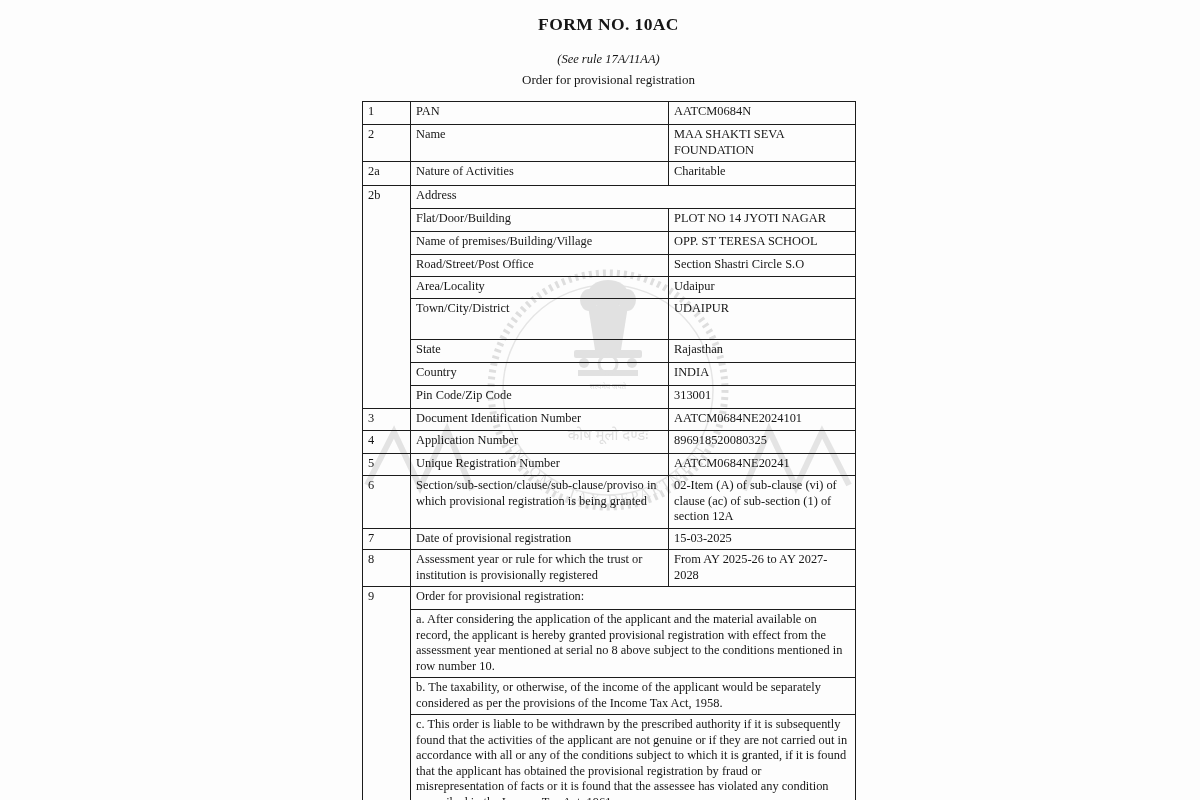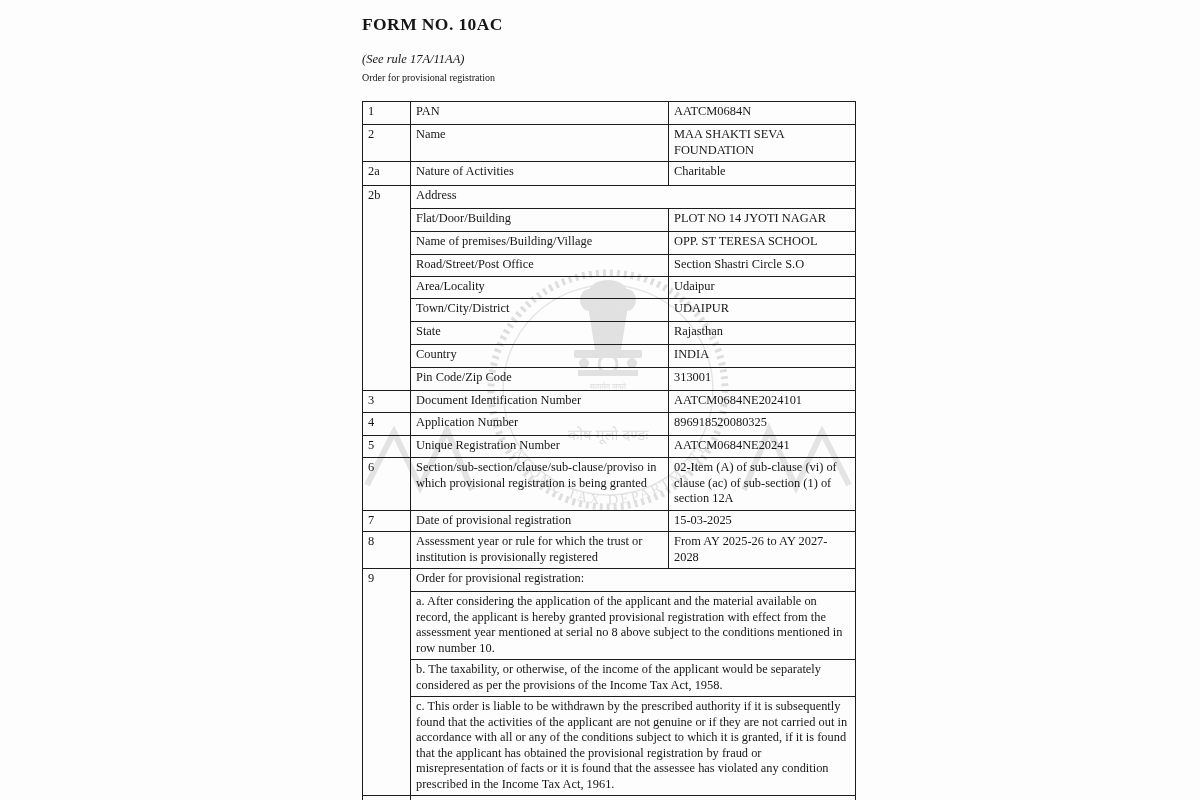--- a/index.html
+++ b/index.html
@@ -1,23 +1,23 @@
 <!DOCTYPE html>
 <html><head>
 <meta charset="utf-8">
 <style>
   html,body { margin:0; padding:0; background:#ffffff; }
   .canvas {
     position:relative; width:1200px; height:800px; overflow:hidden;
     background:#fdfdfd; font-family:"Liberation Serif", serif; color:#161616;
   }
-  .doc-header { position:absolute; left:362px; top:14px; width:493px; z-index:2; }
+  .doc-header { position:absolute; left:362px; top:14px; width:493px; text-align:center; z-index:2; }
   .doc-title  { font-size:17.5px; font-weight:bold; letter-spacing:0.4px; }
   .doc-sub1   { margin-top:17px; font-size:12.5px;font-style:italic; }
-  .doc-sub2   { margin-top:5px;  font-size:10px; }
+  .doc-sub2   { margin-top:5px;  font-size:13px; }
 
   .watermark { position:absolute; left:350px; top:258px; width:516px; height:272px; z-index:0; }
 
   table.form {
     position:absolute; left:362px; top:101px; width:493px; z-index:1;
     border-collapse:collapse; table-layout:fixed;
     font-size:12.4px; line-height:15.5px;
   }
   table.form td {
     border:1px solid #1c1c1c; vertical-align:top;
@@ -104,21 +104,21 @@
       <td>OPP. ST TERESA SCHOOL</td>
     </tr>
     <tr style="height:22px">
       <td>Road/Street/Post Office</td>
       <td>Section Shastri Circle S.O</td>
     </tr>
     <tr style="height:22px">
       <td>Area/Locality</td>
       <td>Udaipur</td>
     </tr>
-    <tr style="height:23px">
+    <tr style="height:41px">
       <td>Town/City/District</td>
       <td>UDAIPUR</td>
     </tr>
     <tr style="height:23px">
       <td>State</td>
       <td>Rajasthan</td>
     </tr>
     <tr style="height:23px">
       <td>Country</td>
       <td>INDIA</td>

